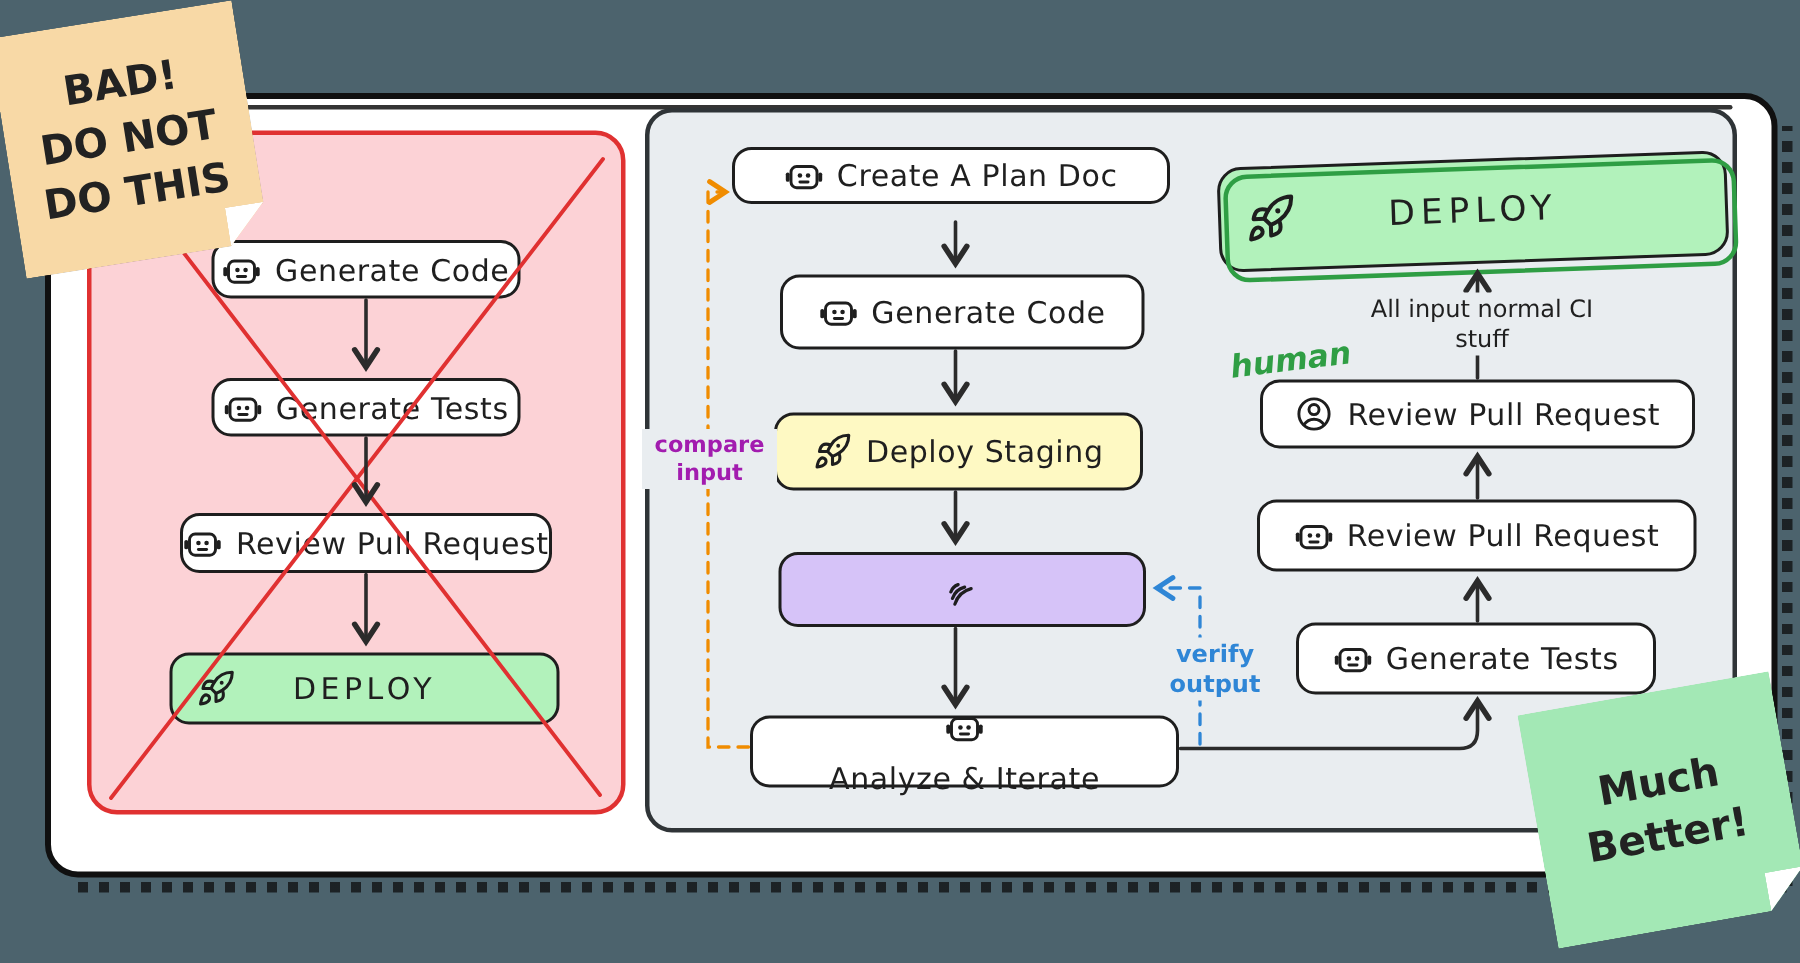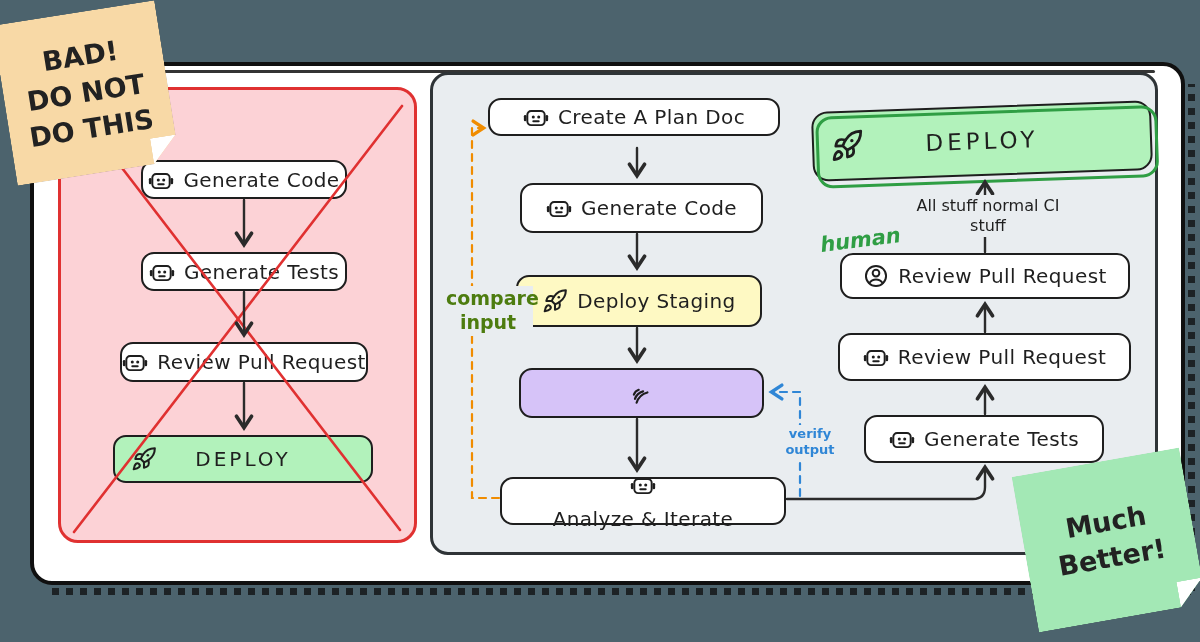--- a/index.html
+++ b/index.html
@@ -56,22 +56,22 @@
     transform:translate(5px,6px);z-index:-1;
   }
   .icon-abs{position:absolute;left:16px;top:50%;transform:translateY(-50%);}
 
   
   #overlay{position:absolute;left:0;top:0;width:1200px;height:642px;z-index:6;pointer-events:none;}
 
   
   .flabel{position:absolute;z-index:7;text-align:center;font-weight:600;line-height:1.25;}
   .flabel.masked{background:#e9edf0;padding:1px 3px;}
-  .lbl-compare{left:443px;top:286px;width:84px;color:#4d7c0f;font-size:19px;}
-  .lbl-verify{left:766px;top:425px;width:82px;color:#2f86d6;font-size:13px;}
+  .lbl-compare{left:428px;top:286px;width:84px;color:#a21caf;font-size:15px;}
+  .lbl-verify{left:766px;top:425px;width:82px;color:#2f86d6;font-size:16px;}
   .lbl-ci{left:903px;top:195px;width:164px;color:#1f1f1f;font-size:16px;font-weight:500;}
   .lbl-human{left:820px;top:227px;color:#2f9e44;font-size:21px;font-style:italic;transform:rotate(-7deg);font-weight:600;}
 
   
   .sticky{
     position:absolute;z-index:10;display:flex;flex-direction:column;align-items:center;justify-content:center;
     font-size:27px;font-weight:600;line-height:1.35;color:#222;
     box-shadow:3px 4px 8px rgba(0,0,0,.35);
   }
   .sticky .fold{
@@ -320,21 +320,21 @@
     <span>compare</span>
     <span>input</span>
   </div>
 
   <div class="flabel masked lbl-verify">
     <span>verify</span>
     <span>output</span>
   </div>
 
   <div class="flabel masked lbl-ci">
-    <span>All stuff normal CI</span>
+    <span>All input normal CI</span>
     <span>stuff</span>
   </div>
 
   <div class="flabel lbl-human">
     <span>human</span>
   </div>
 
   <div class="sticky sticky-bad">
     <span>BAD!</span>
     <span>DO NOT</span>

